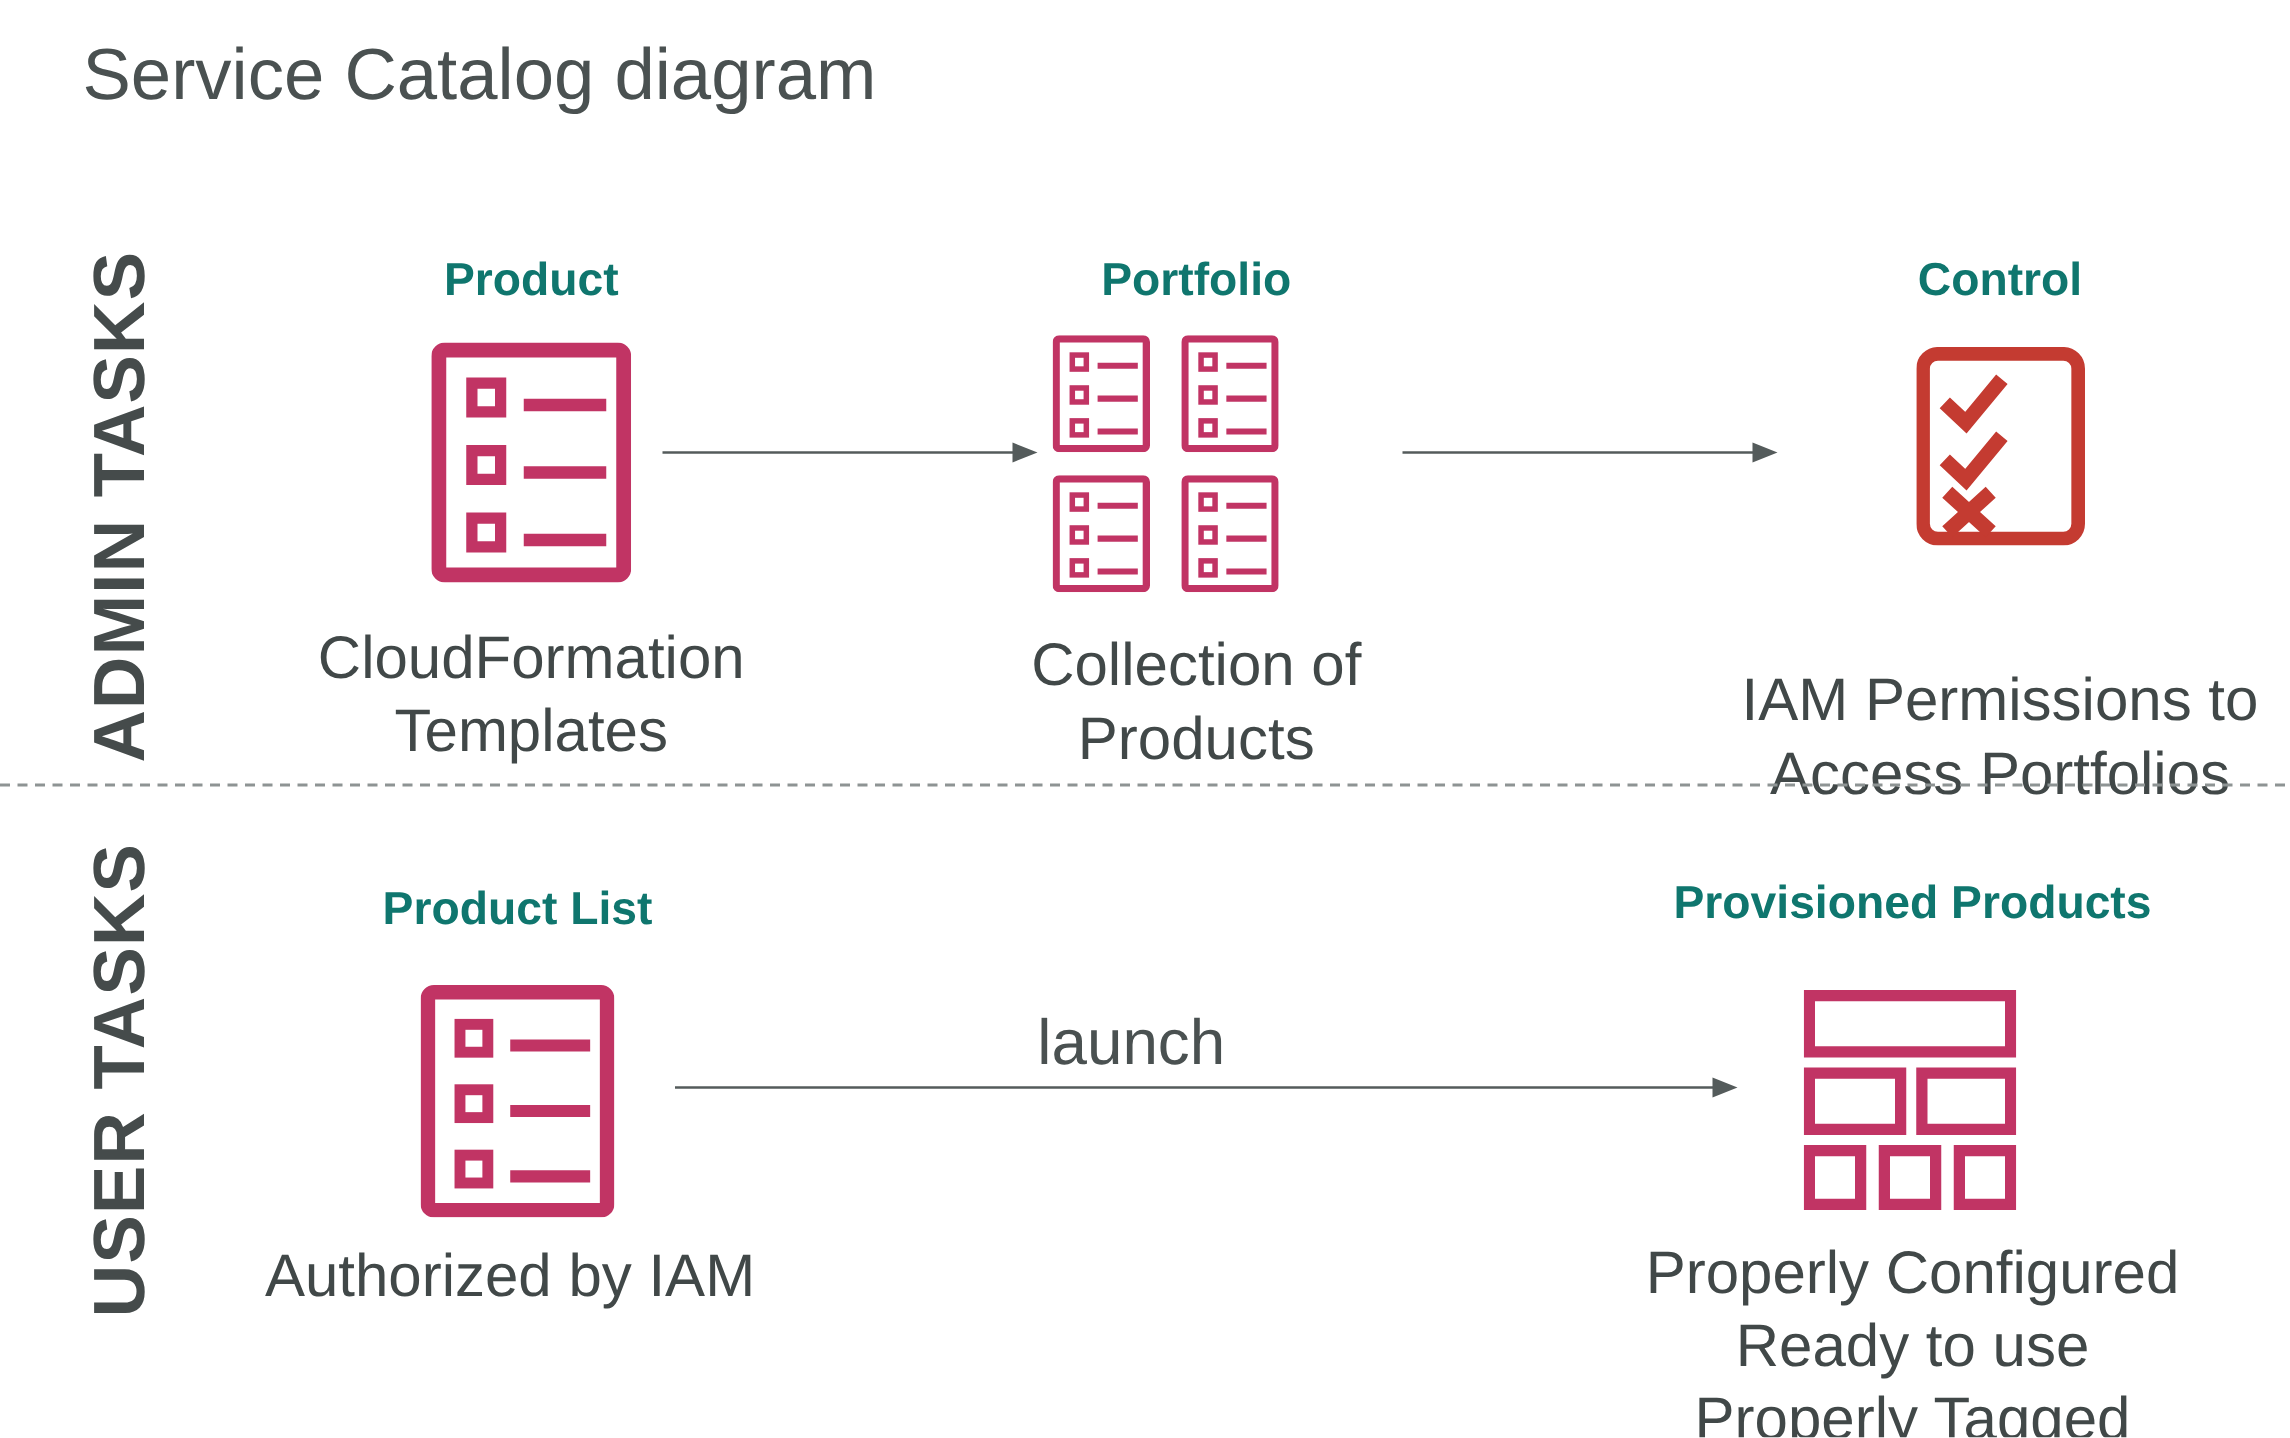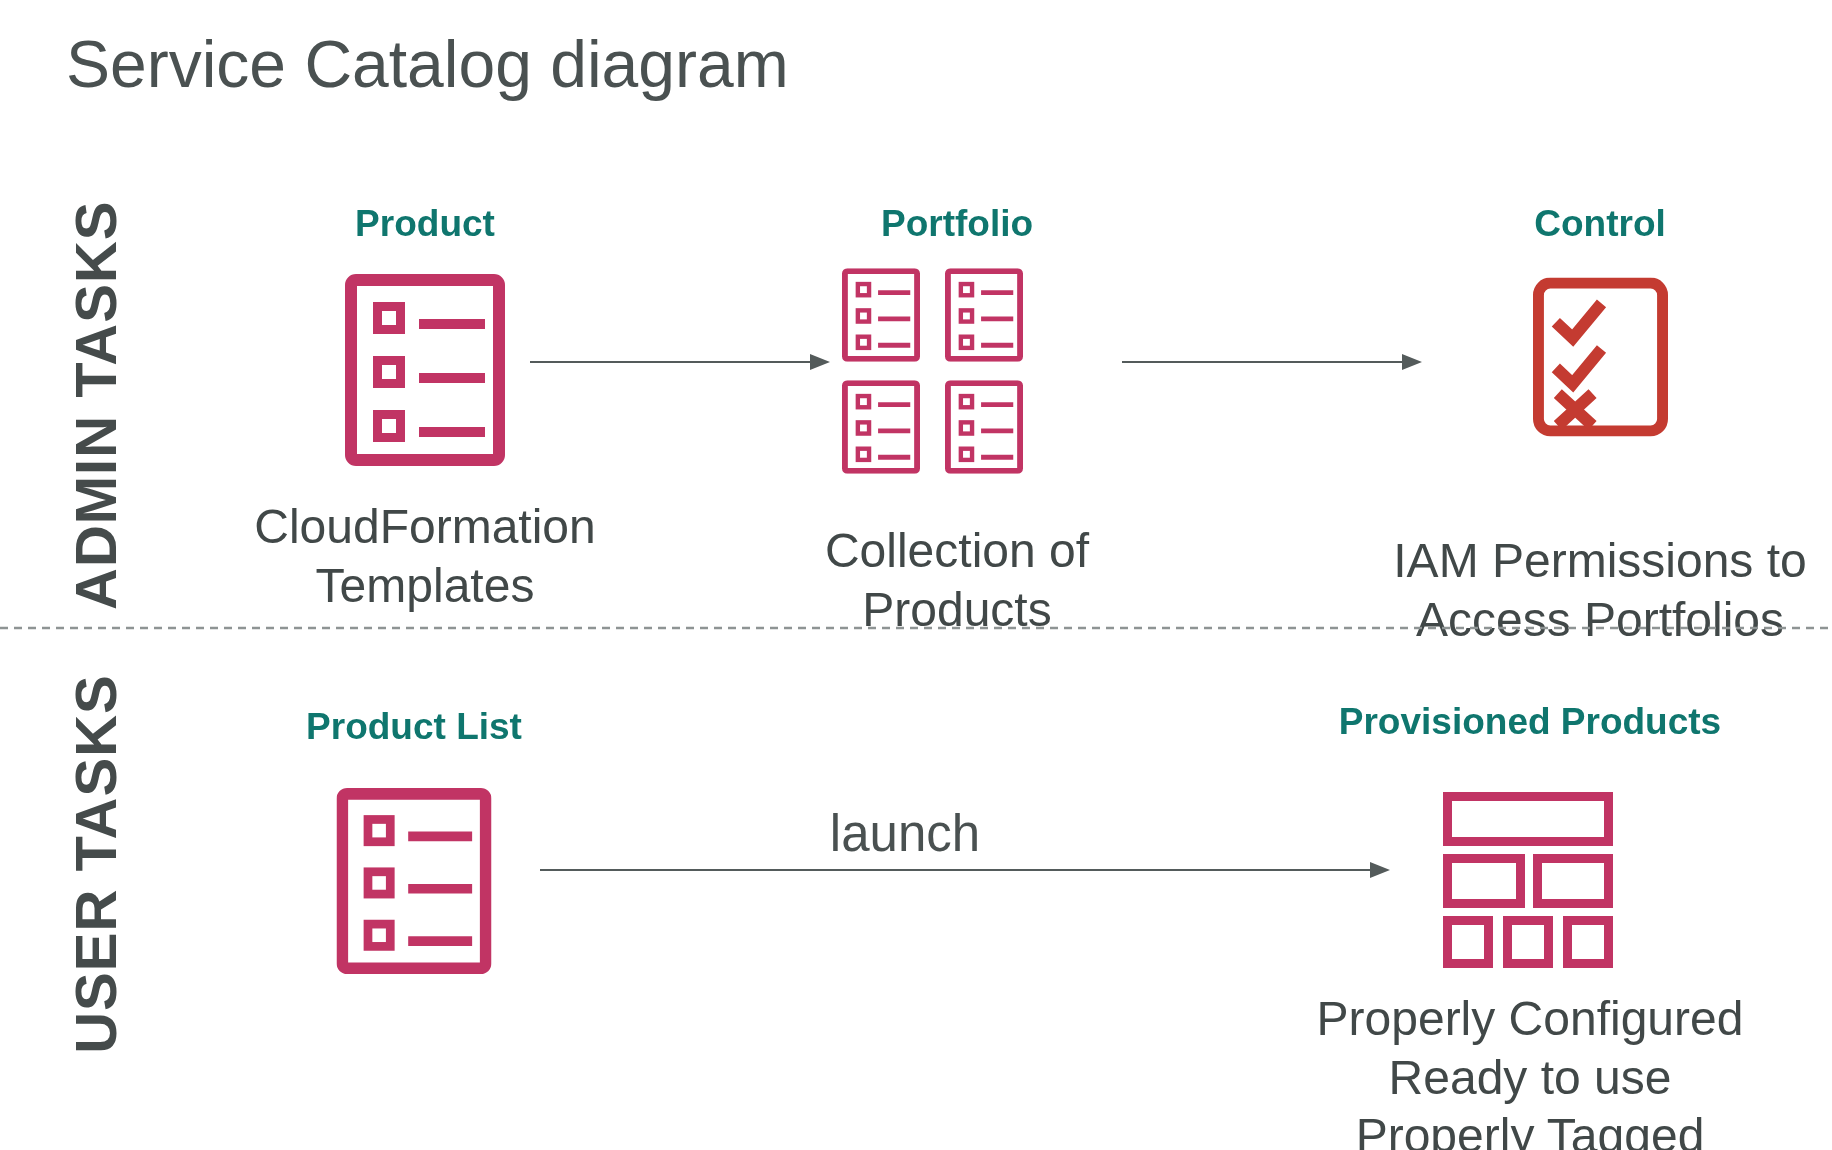--- a/index.html
+++ b/index.html
@@ -1,19 +1,19 @@
 <!DOCTYPE html>
 <html><head>
 <meta charset="utf-8">
 <style>
   html,body{margin:0;padding:0;background:#ffffff;}
   body{width:1832px;height:1150px;font-family:"Liberation Sans",sans-serif;}
   .canvas{position:relative;width:1832px;height:1150px;background:#ffffff;overflow:hidden;}
 
-  .title{position:absolute;left:66px;top:26px;font-size:66px;font-weight:300;
+  .title{position:absolute;left:66px;top:26px;font-size:58px;font-weight:300;
          color:#4A5151;letter-spacing:0px;white-space:nowrap;}
 
   .row-label{position:absolute;width:400px;height:60px;line-height:60px;
              text-align:center;font-weight:bold;font-size:58px;letter-spacing:1px;
              color:#454B4B;transform:rotate(-90deg);white-space:nowrap;}
   .row-label.admin{left:-104px;top:380px;}
   .row-label.user{left:-104px;top:834px;}
 
   .heading{position:absolute;width:400px;text-align:center;font-weight:bold;
            font-size:37px;color:#0f766e;line-height:1.05;white-space:nowrap;}
@@ -90,37 +90,40 @@
     <svg class="magenta" viewBox="0 0 160 192">
         <use href="#sym-list"></use>
       </svg>
     <svg class="magenta" viewBox="0 0 160 192">
         <use href="#sym-list"></use>
       </svg>
     <svg class="magenta" viewBox="0 0 160 192">
         <use href="#sym-list"></use>
       </svg>
   </div>
-  <div class="caption" style="left:737px;top:504px;margin-top:18px;">
+  <div class="caption" style="left:737px;top:504px;">
     <span>Collection of Products</span>
   </div>
 
   <div class="heading" style="left:1400px;top:205px;">Control</div>
   <svg class="icon red" style="left:1533px;top:277px;" width="135" height="160" viewBox="0 0 136 160">
       <use href="#sym-checklist"></use>
     </svg>
   <div class="caption" style="left:1380px;top:498px;margin-top:34px;">
     <span>IAM Permissions to</span>
     <span>Access Portfolios</span>
   </div>
 
   <div class="heading" style="left:214px;top:708px;">Product List</div>
   <svg class="icon magenta" style="left:333px;top:788px;" width="162" height="186" viewBox="0 0 160 192">
       <use href="#sym-list"></use>
     </svg>
+  <div class="caption" style="left:188px;top:993px;">
+    <span>Authorized by IAM</span>
+  </div>
 
   <div class="launch-label">launch</div>
 
   <div class="heading" style="left:1330px;top:703px;">Provisioned Products</div>
   <svg class="icon magenta" style="left:1443px;top:792px;" width="170" height="176" viewBox="0 0 170 176">
       <use href="#sym-blocks"></use>
     </svg>
   <div class="caption" style="left:1310px;top:990px;">
     <span>Properly Configured</span>
     <span>Ready to use</span>

